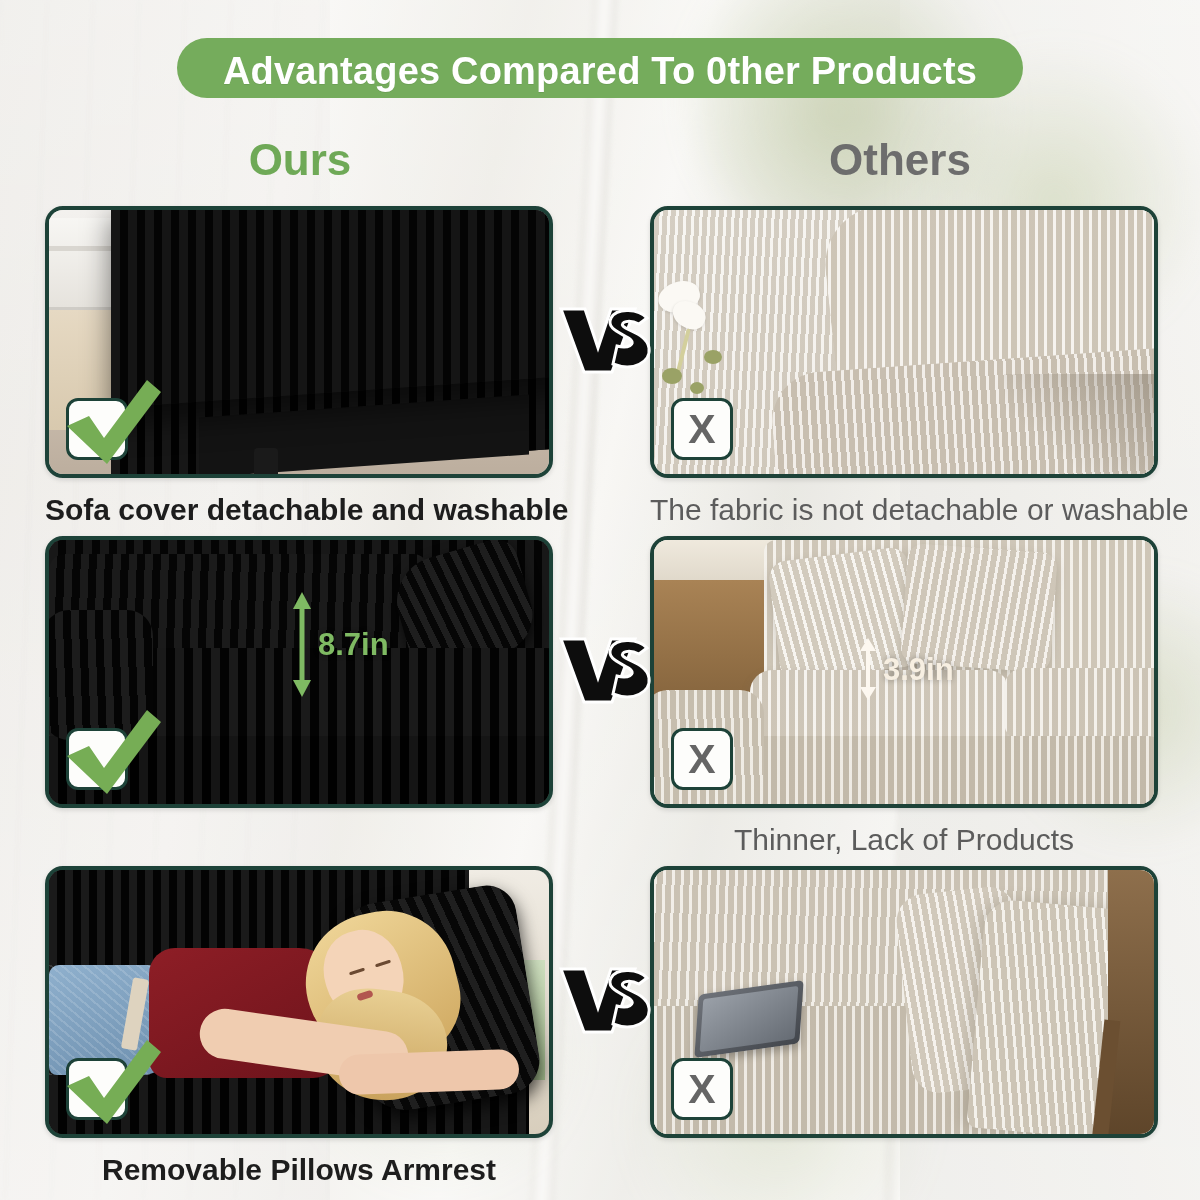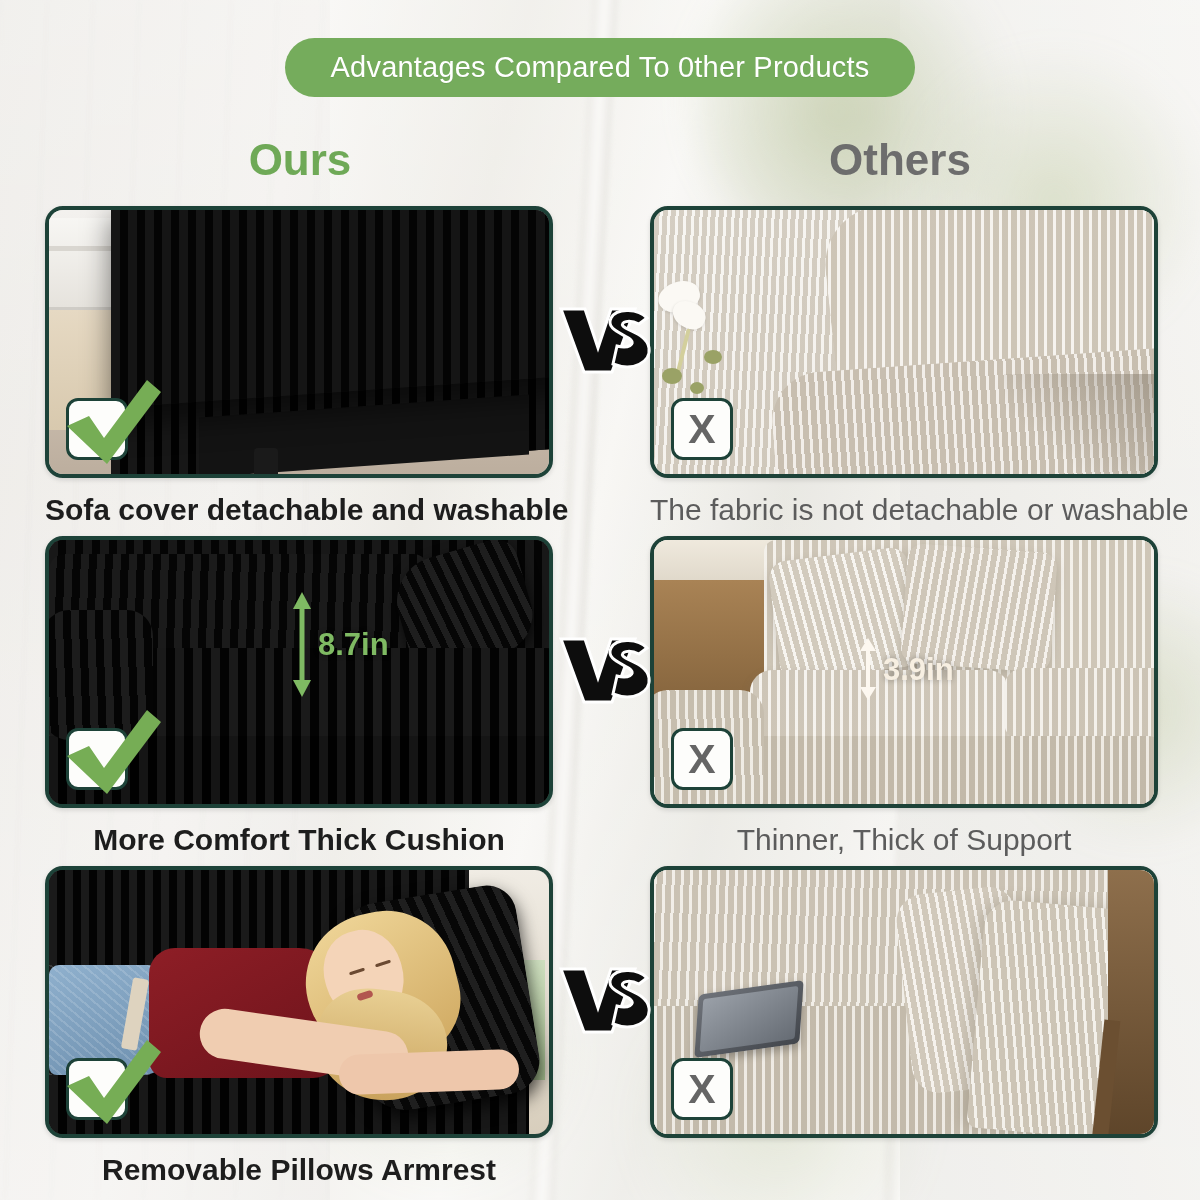--- a/index.html
+++ b/index.html
@@ -34,21 +34,21 @@
   #bg .p5 { left:300px; top:900px; width:280px; height:300px; background:radial-gradient(circle at 50% 50%, rgba(152,170,110,.22), rgba(152,170,110,0) 72%); }
   #bg .haze { position:absolute; inset:0; background:linear-gradient(180deg, rgba(255,255,255,.30), rgba(255,255,255,.10) 40%, rgba(255,255,255,.34)); }
 
   
   #page { position:relative; z-index:2; width:1200px; height:1200px; }
 
   
   .title-wrap { position:absolute; left:0; top:38px; width:1200px; display:flex; justify-content:center; }
   .title-pill {
     background:#75ac5c; color:#ffffff; border-radius:42px;
-    padding:14px 46px 15px; font-size:29px; font-weight:normal;
+    padding:14px 46px 6px; font-size:38px; font-weight:bold;
     letter-spacing:.2px; white-space:nowrap; line-height:1.05;
     text-shadow:0 1px 0 rgba(0,0,0,.07);
   }
 
   
   .col-heads { position:absolute; top:138px; left:0; width:1200px; height:62px;padding-left:28px; }
   .col-head { position:absolute; font-size:44px; font-weight:bold; line-height:1; }
   .col-head.ours   { left:0; width:600px; text-align:center; color:#6fa957; }
   .col-head.others { left:600px; width:600px; text-align:center; color:#6d6d6d; }
 
@@ -367,22 +367,21 @@
             <polygon points="9,62 17,49 1,49" fill="#fdf8f0"></polygon>
           </svg>
           <span class="mval">3.9in</span>
         </div>
 
         <div class="badge">
           <span class="x-glyph">X</span>
         </div>
       </div>
 
-      <div class="caption left">More Comfort Thick Cushion</div>
-      <div class="caption right">Thinner, Thick of Support</div>
+      <div class="caption right">Thinner, Lack of Products</div>
     </div>
 
     <div class="row">
 
       <div class="panel left">
         <div class="scene">
           <div class="r3l-bg"></div>
           <div class="r3l-room"></div>
           <div class="r3l-roomwin"></div>
           <div class="r3l-back"></div>

